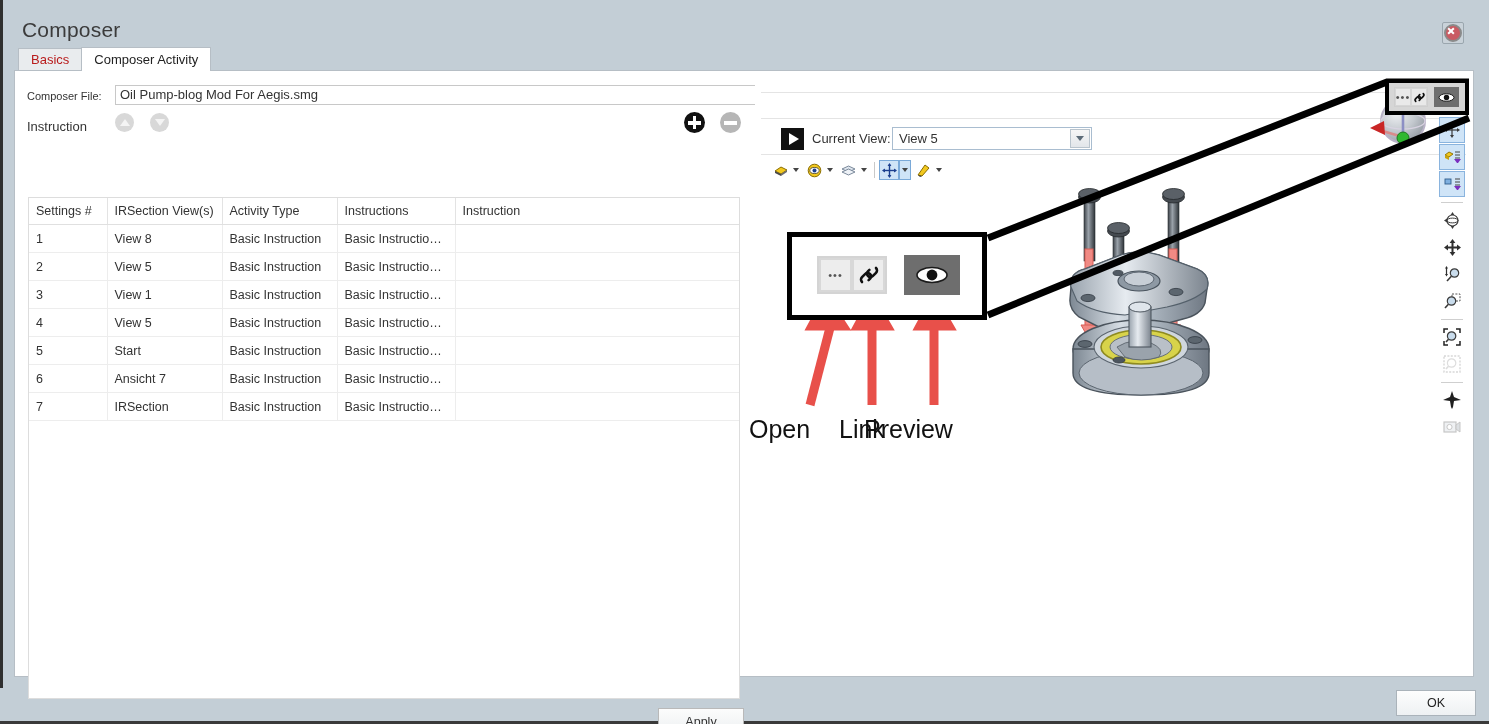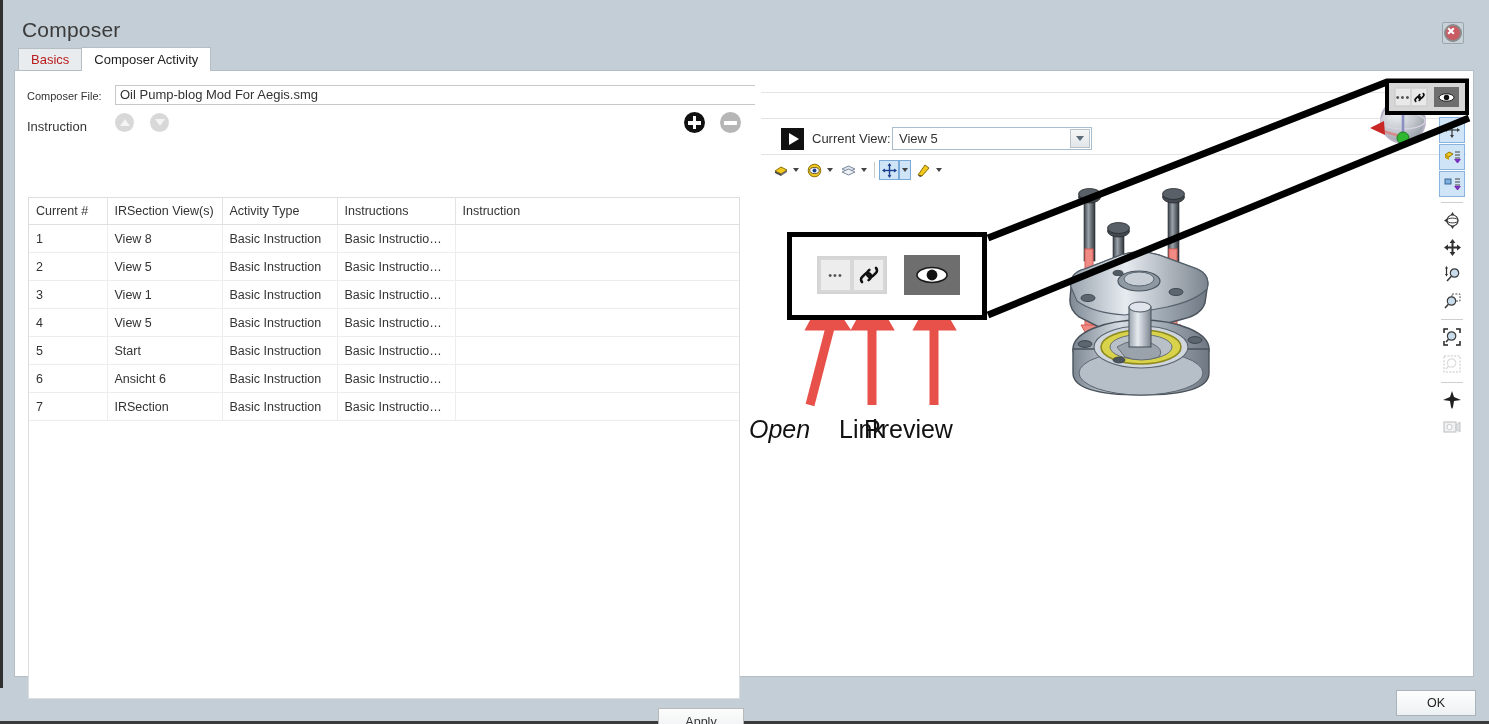--- a/index.html
+++ b/index.html
@@ -160,21 +160,21 @@
   .zoombox{
     position:absolute;left:787px;top:232px;width:200px;height:88px;
     background:#fff;border:5px solid #000;box-sizing:border-box;
   }
   .zb-inner{position:absolute;left:25px;top:18px;display:flex;align-items:center;}
   .zb-group{display:flex;background:#e8e8e8;border:2px solid #d4d4d4;}
   .zb-cell{width:33px;height:34px;display:flex;align-items:center;justify-content:center;background:#ededed;border:2px solid #d8d8d8;box-sizing:border-box;cursor:pointer;}
   .zb-eye{width:56px;height:40px;background:#6e6e6e;display:flex;align-items:center;justify-content:center;margin-left:17px;cursor:pointer;}
 
   .lbl{position:absolute;font-size:25px;color:#111;font-family:"Liberation Sans", sans-serif;}
-  .lbl-open{left:749px;top:415px;font-style:italic;}
+  .lbl-open{left:749px;top:415px;}
   .lbl-link{left:839px;top:415px;}
   .lbl-prev{left:864px;top:415px;}
 
   
   .hlbox{
     position:absolute;left:1385px;top:79px;width:84px;height:36px;
     border:4px solid #000;background:#d6d6d6;box-sizing:border-box;
   }
   .hl-inner{position:absolute;left:5px;top:4px;display:flex;align-items:center;}
   .hl-group{display:flex;background:#e9e9e9;border:1px solid #cfcfcf;}
@@ -238,21 +238,21 @@
       <table class="tbl">
         <colgroup>
             <col class="c0">
             <col class="c1">
             <col class="c2">
             <col class="c3">
             <col class="c4">
           </colgroup>
         <thead>
           <tr>
-            <th>Current #</th>
+            <th>Settings #</th>
             <th>IRSection View(s)</th>
             <th>Activity Type</th>
             <th>Instructions</th>
             <th>Instruction</th>
           </tr>
         </thead>
         <tbody id="tbody">
             <tr>
               <td>1</td>
               <td>View 8</td>
@@ -283,21 +283,21 @@
             </tr>
             <tr>
               <td>5</td>
               <td>Start</td>
               <td>Basic Instruction</td>
               <td>Basic Instruction A...</td>
               <td></td>
             </tr>
             <tr>
               <td>6</td>
-              <td>Ansicht 6</td>
+              <td>Ansicht 7</td>
               <td>Basic Instruction</td>
               <td>Basic Instruction A...</td>
               <td></td>
             </tr>
             <tr>
               <td>7</td>
               <td>IRSection</td>
               <td>Basic Instruction</td>
               <td>Basic Instruction A...</td>
               <td></td>

